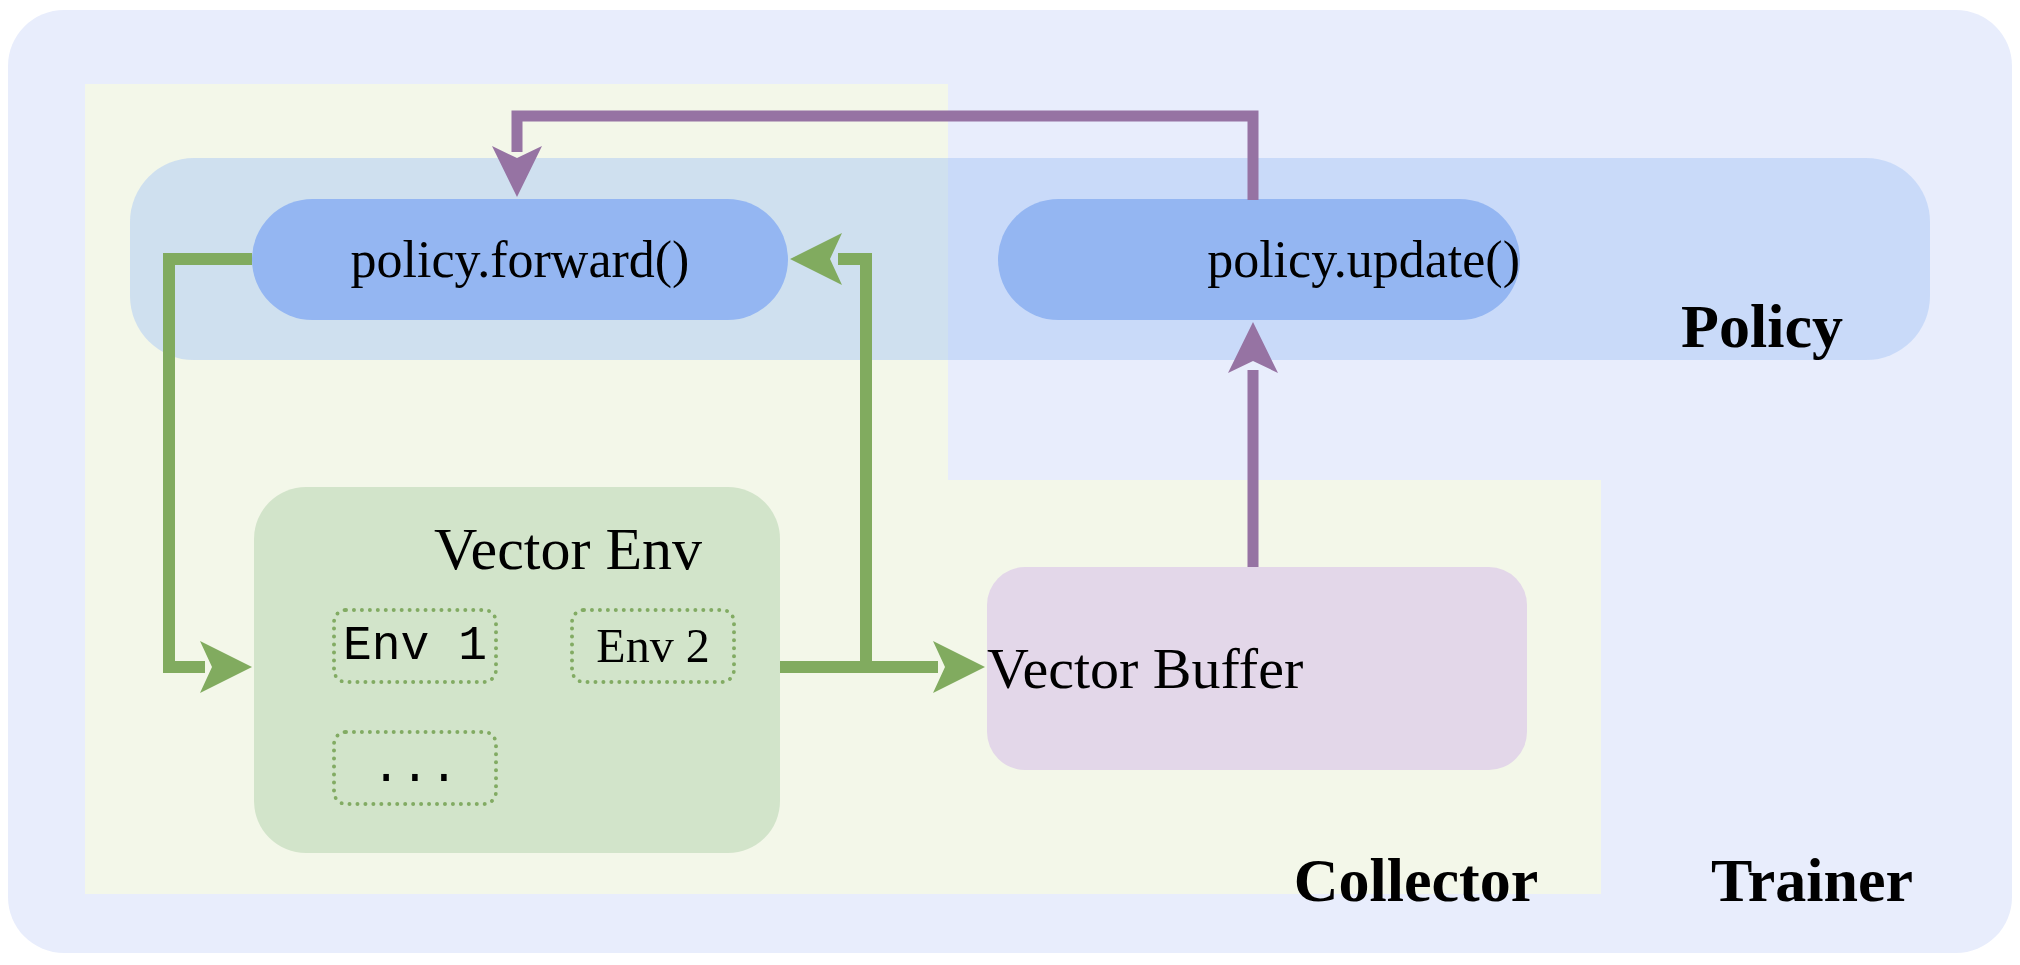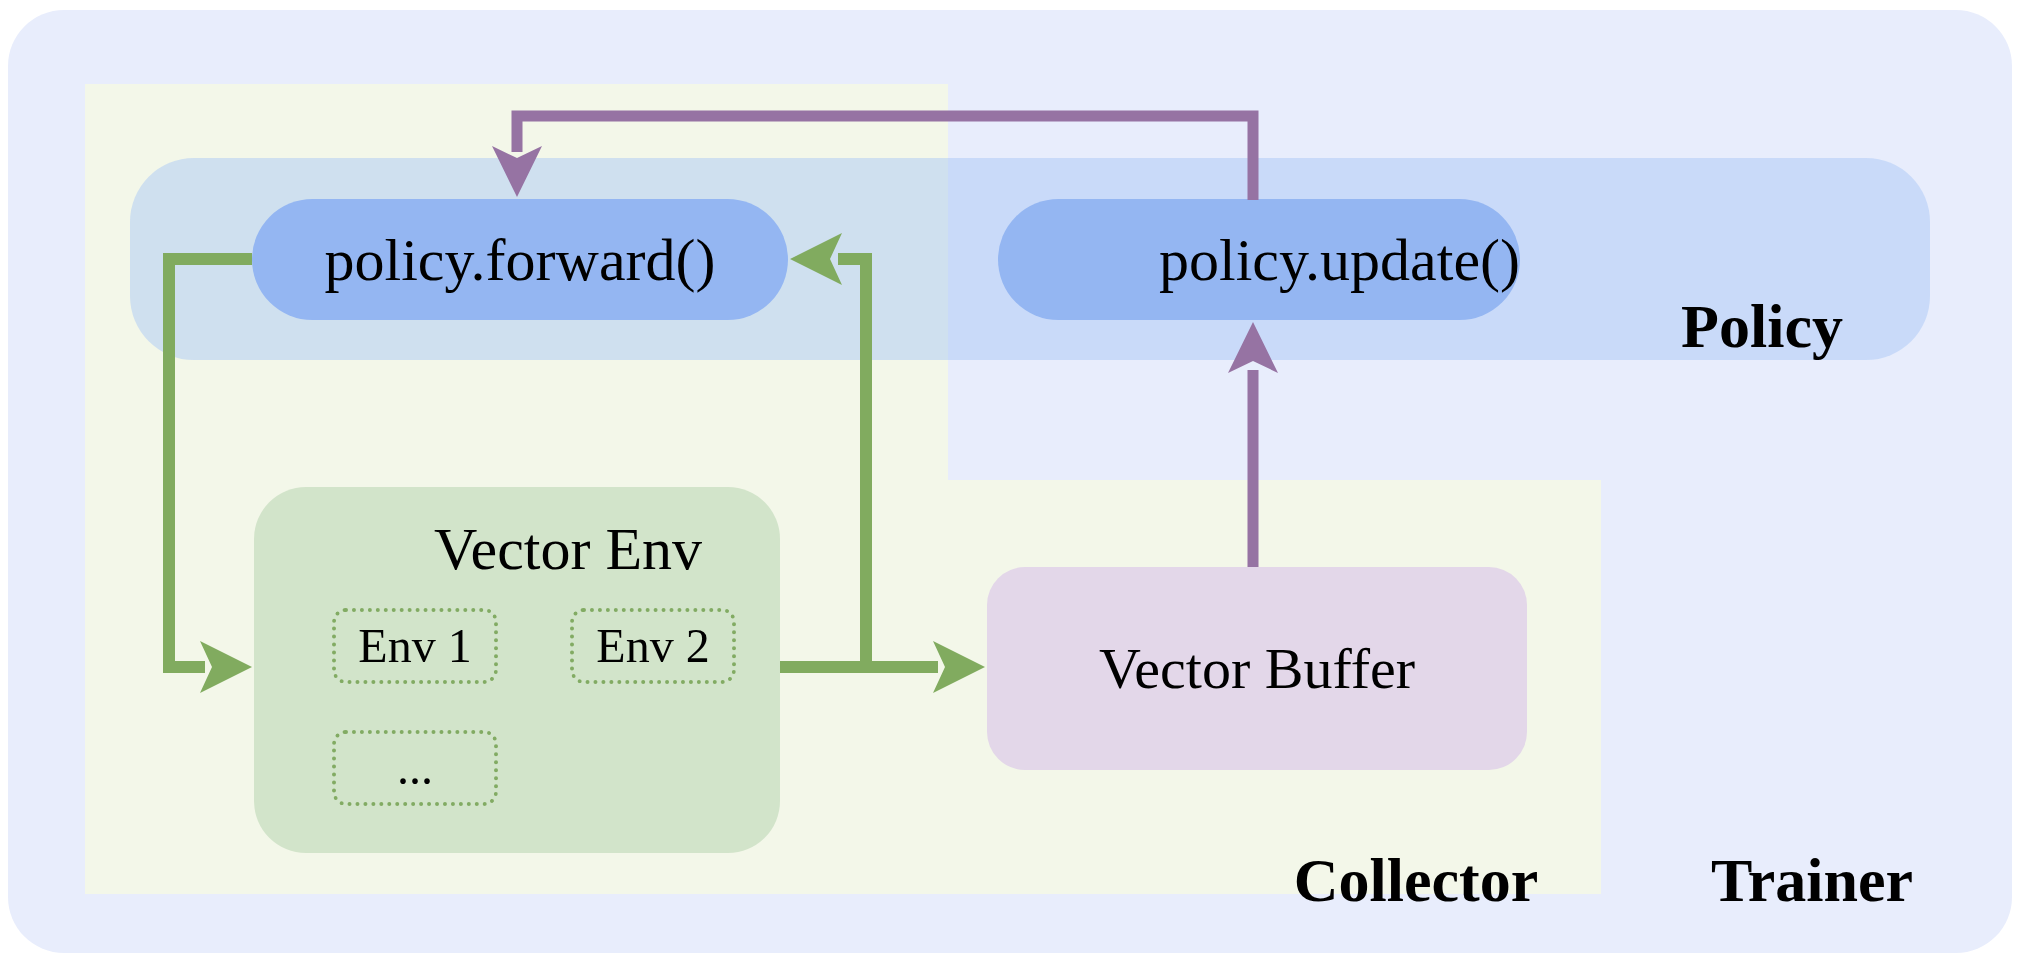--- a/index.html
+++ b/index.html
@@ -21,44 +21,44 @@
     left:85px; top:480px; width:1516px; height:414px;
     background:var(--collector-bg);
   }
   .region-policy-band {
     left:130px; top:158px; width:1800px; height:202px;
     background:var(--policy-band); border-radius:64px;
   }
   .pill {
     height:121px; border-radius:61px; background:var(--pill-bg);
     display:flex; align-items:center; justify-content:center;
-    font-size:60px; line-height:1;
+    font-size:52px; line-height:1;
   }
   .pill-forward { left:252px; top:199px; width:536px; }
   .pill-update  { left:998px; top:199px; width:522px;justify-content:flex-end; }
   .env-box {
     left:254px; top:487px; width:526px; height:366px;
     background:var(--env-bg); border-radius:52px;
   }
   .env-title {
     left:254px; top:516px; width:628px; text-align:center;
     font-size:60px; line-height:1.1;
   }
   .env-cell {
     width:166px; height:76px; box-sizing:border-box;
     border:4px dotted var(--env-border); border-radius:14px;
     display:flex; align-items:center; justify-content:center;
     font-size:48px; line-height:1;
   }
-  .env-c1 { left:332px; } .env-c2 { left:570px; }
+  .env-c1 { left:332px;font-family:Liberation Mono, monospace; } .env-c2 { left:570px; }
   .env-r1 { top:608px; }  .env-r2 { top:730px; }
   .buffer-box {
     left:987px; top:567px; width:540px; height:203px;
     background:var(--buffer-bg); border-radius:38px;
-    display:flex; align-items:center; justify-content:center;
+    display:flex; align-items:center; justify-content:flex-start;
     font-size:58px; line-height:1;
   }
   .section-label {
     width:320px; height:64px; display:flex; align-items:center; justify-content:center;
     font-weight:bold; font-size:62px; line-height:1;margin-top:42px;
   }
   .label-policy    { left:1602px; top:252px; }
   .label-collector { left:1256px; top:806px; }
   .label-trainer   { left:1652px; top:806px;font-family:Liberation Serif, serif; }
   .arrows { left:0; top:0; width:2020px; height:965px; pointer-events:none; }

